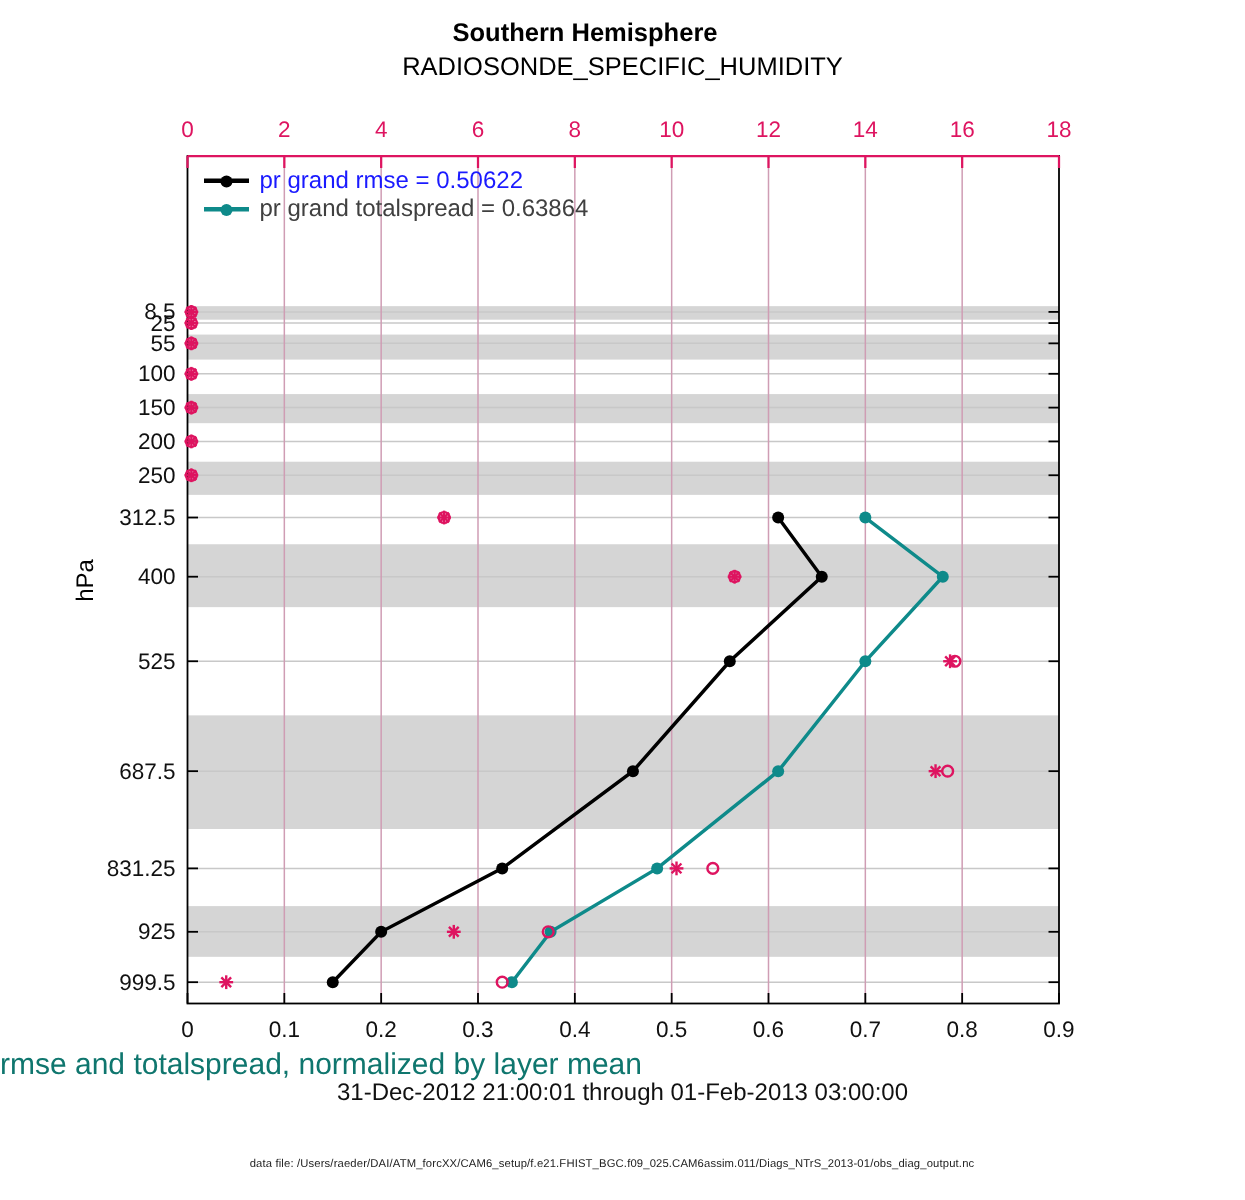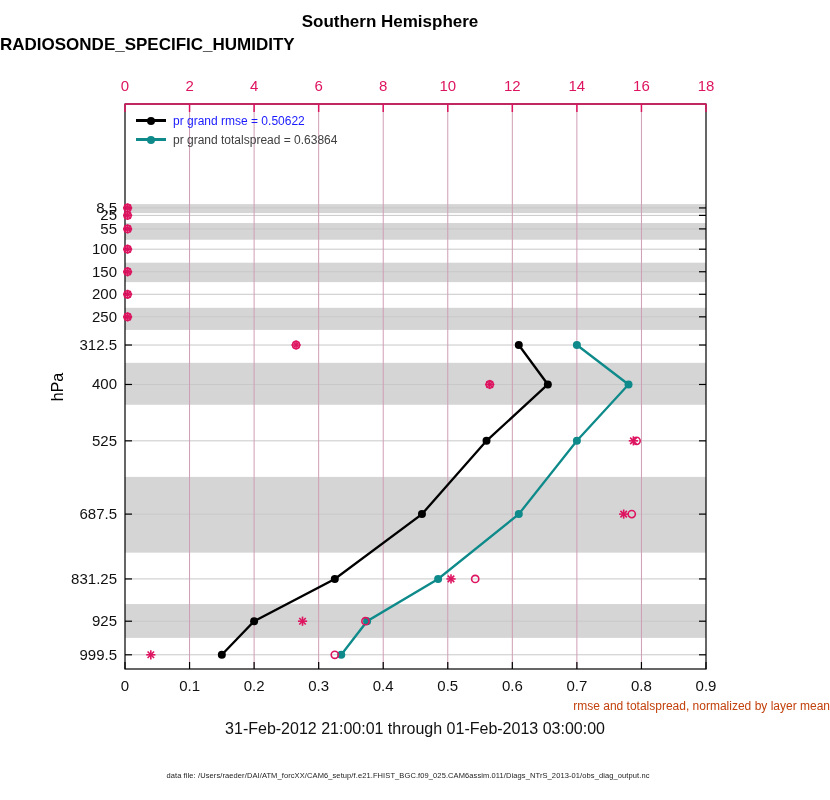--- a/index.html
+++ b/index.html
@@ -1,34 +1,34 @@
 <!DOCTYPE html>
 <html><head>
 <meta charset="utf-8">
 <style>
   html,body{margin:0;padding:0;background:#ffffff;}
   .fig{position:relative;width:830px;height:800px;background:#ffffff;
        font-family:"Liberation Sans",sans-serif;overflow:hidden;}
   .fig svg{position:absolute;left:0;top:0;}
   .title1{position:absolute;top:12px;left:0;width:780px;text-align:center;
           font-size:17px;font-weight:bold;color:#000;}
-  .title2{position:absolute;top:35px;left:0;width:830px;
-          font-size:17px;font-weight:bold;color:#000;}
+  .title2{position:absolute;top:35px;left:0;width:830px;text-align:center;
+          font-size:17px;font-weight:normal;color:#000;}
   .obs-title{position:absolute;top:58px;left:0;width:830px;text-align:center;
           font-size:15px;color:#de1460;}
   .legend{position:absolute;left:136px;top:111px;}
   .legend-row{display:flex;align-items:center;height:19px;}
   .lswatch{position:relative;width:30px;height:9px;flex:0 0 30px;}
   .lline{position:absolute;left:0;top:3.2px;width:30px;height:2.6px;}
   .ldot{position:absolute;left:11px;top:0.5px;width:8px;height:8px;border-radius:50%;}
-  .ltext{margin-left:7px;font-size:12px;white-space:nowrap;}
+  .ltext{margin-left:7px;font-size:16px;white-space:nowrap;}
   .ylabel{position:absolute;left:30px;top:378px;width:56px;text-align:center;
           font-size:16px;color:#000;transform:rotate(-90deg);}
-  .xlabel1{position:absolute;top:699px;left:0;width:830px;text-align:right;
-          font-size:12px;color:#c2410c;}
+  .xlabel1{position:absolute;top:699px;left:0;width:830px;text-align:left;
+          font-size:20px;color:#0f766e;}
   .xlabel2{position:absolute;top:720px;left:0;width:830px;text-align:center;
           font-size:16px;color:#111;}
   .footer{position:absolute;top:771px;left:0;width:816px;text-align:center;
           font-size:7.5px;color:#222;letter-spacing:0.1px;}
 </style>
 </head>
 <body>
 
 <div class="fig">
 
@@ -267,15 +267,15 @@
       <span class="lswatch">
         <span class="lline" style="background: rgb(14, 138, 138);"></span>
         <span class="ldot" style="background: rgb(14, 138, 138);"></span>
       </span>
       <span class="ltext" style="color: #404040;">pr grand totalspread = 0.63864</span>
     </div>
   </div>
 
   <div class="ylabel">hPa</div>
   <div class="xlabel1">rmse and totalspread, normalized by layer mean</div>
-  <div class="xlabel2">31-Feb-2012 21:00:01 through 01-Feb-2013 03:00:00</div>
+  <div class="xlabel2">31-Dec-2012 21:00:01 through 01-Feb-2013 03:00:00</div>
   <div class="footer">data file: /Users/raeder/DAI/ATM_forcXX/CAM6_setup/f.e21.FHIST_BGC.f09_025.CAM6assim.011/Diags_NTrS_2013-01/obs_diag_output.nc</div>
 </div>
 
 </body></html>

